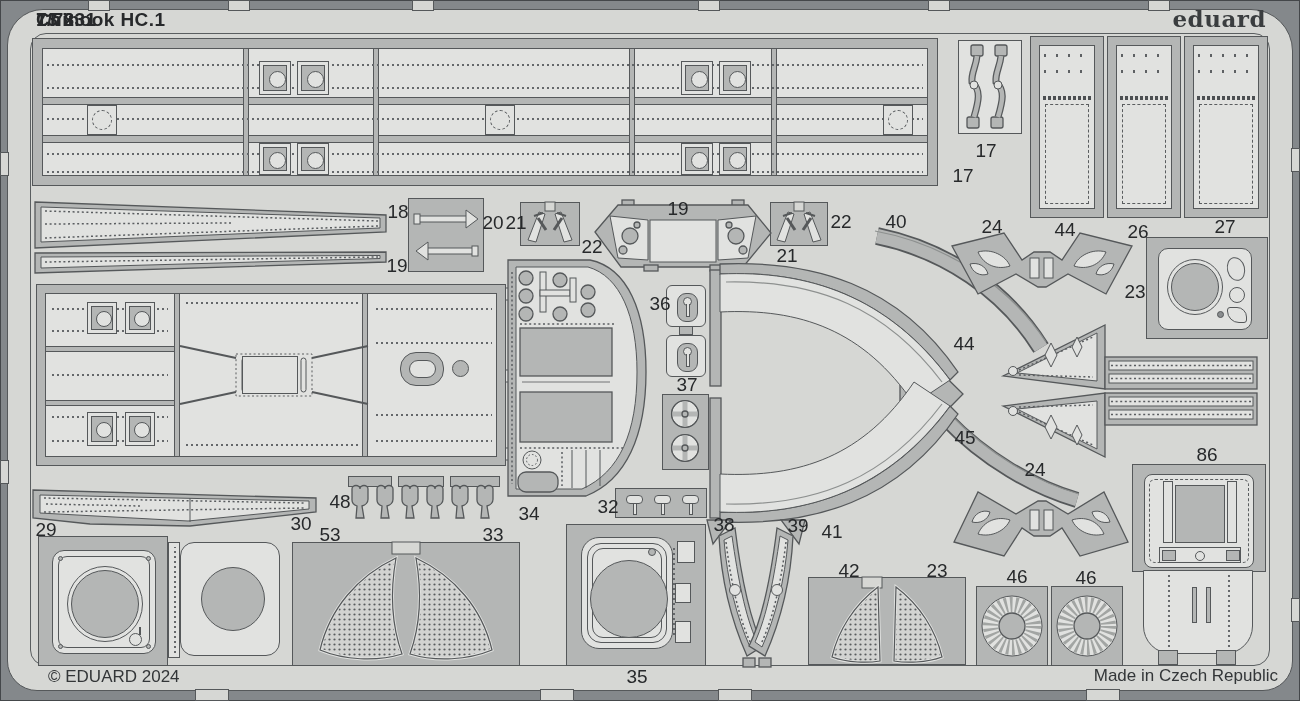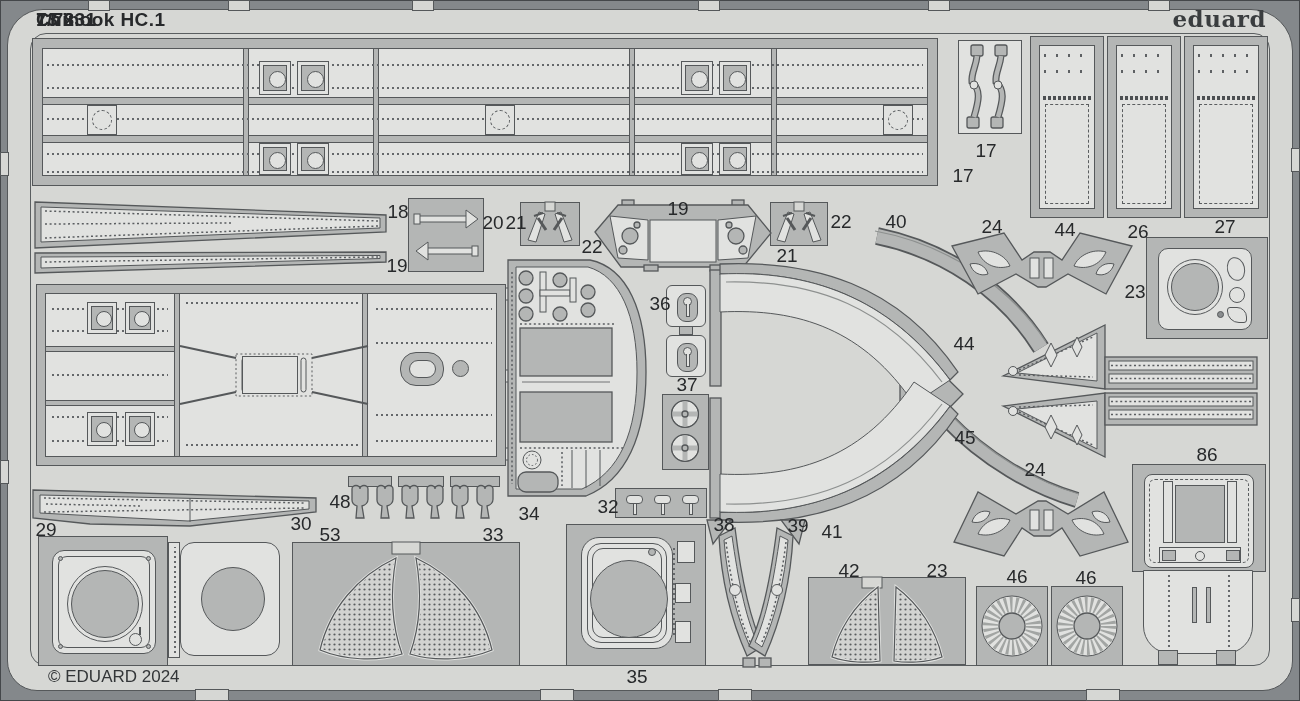--- a/index.html
+++ b/index.html
@@ -70,20 +70,21 @@
   <div class="stubedge" style="right:0;top:148px;width:9px;height:24px"></div>
   <div class="stubedge" style="right:0;top:598px;width:9px;height:24px"></div>
 
   <div class="title">
     <span>73 831</span>
     <span>Chinook HC.1</span>
     <span>1/72</span>
   </div>
   <div class="logo">eduard</div>
   <div class="foot" style="left:48px;top:667px">© EDUARD 2024</div>
+  <div class="foot" style="right:22px;top:666px">Made in Czech Republic</div>
 
   <div class="part" style="left:32px;top:38px;width:906px;height:148px">
     <div class="plate" style="left:9px;top:9px;width:886px;height:128px">
       <div class="hbar" style="left:0;top:48px;width:884px;height:8px"></div>
       <div class="hbar" style="left:0;top:86px;width:884px;height:8px"></div>
       <div class="vbar" style="left:200px;top:0;width:6px;height:126px"></div>
       <div class="vbar" style="left:330px;top:0;width:6px;height:126px"></div>
       <div class="vbar" style="left:586px;top:0;width:6px;height:126px"></div>
       <div class="vbar" style="left:728px;top:0;width:6px;height:126px"></div>
       <div class="dr" style="left:4px;top:15px;width:876px"></div>

